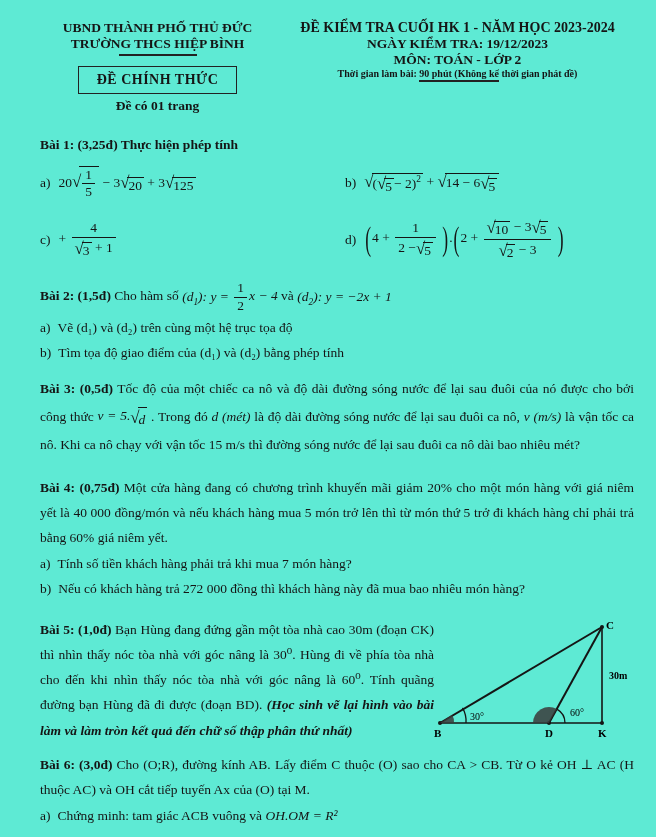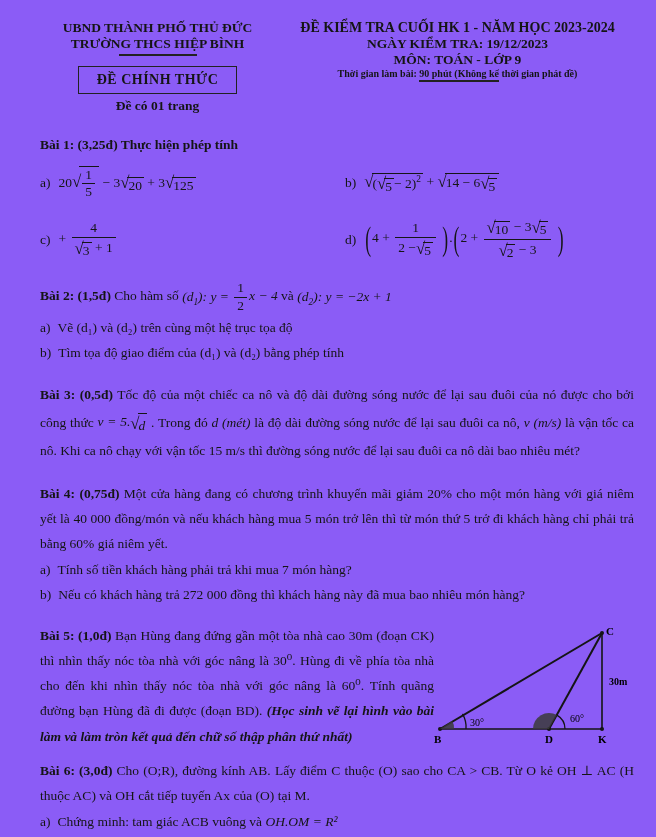--- a/index.html
+++ b/index.html
@@ -1,20 +1,20 @@
 <!DOCTYPE html>
 <html><head>
 <meta charset="utf-8">
 <style>
   html,body{margin:0;padding:0;background:#e8e8e8;}
   .page{
     position:relative;
     width:656px;height:837px;
     margin:0 auto;
-    background:#8b5cf6;
+    background:#5eead4;
     color:#151515;
     font-family:"Liberation Serif","DejaVu Serif",serif;
     font-size:13.5px;
     box-sizing:border-box;
     padding:20px 22px 0 40px;
     overflow:hidden;
   }
   .b{font-weight:bold;}
   .it{font-style:italic;}
   
@@ -67,21 +67,21 @@
     <div class="hdr-left">
       <div class="l1">UBND THÀNH PHỐ THỦ ĐỨC</div>
       <div class="l2">TRƯỜNG THCS HIỆP BÌNH</div>
       <div class="shortrule"></div>
       <div><span class="stamp-box">ĐỀ CHÍNH THỨC</span></div>
       <div class="pages">Đề có 01 trang</div>
     </div>
     <div class="hdr-right">
       <div class="t1">ĐỀ KIỂM TRA CUỐI HK 1 - NĂM HỌC 2023-2024</div>
       <div class="t2">NGÀY KIỂM TRA: 19/12/2023</div>
-      <div class="t3">MÔN: TOÁN - LỚP 9</div>
+      <div class="t3">MÔN: TOÁN - LỚP 2</div>
       <div class="t4"><span>Thời gian làm bài: </span><span class="udl">90 phút (Không kể</span><span> thời gian phát đề)</span></div>
     </div>
   </div>
 
   <div class="prob" style="margin-top:20px;">
     <p class="ptitle"><b>Bài 1: (3,25đ)</b><span class="b"> Thực hiện phép tính</span></p>
     <div class="exgrid">
 
       <div class="expr">
         <span class="lbl">a)</span>
@@ -123,21 +123,21 @@
   </div>
 
   <div class="prob" style="margin-top:18px;">
     <p class="ptitle">
       <b>Bài 2: (1,5đ)</b><span> Cho hàm số </span><span class="it m"><span>(d</span><sub>1</sub><span>): y = </span></span><span class="frac"><span class="fn">1</span><span class="fd">2</span></span><span class="it">x − 4</span><span> và </span><span class="it m"><span>(d</span><sub>2</sub><span>): y = −2x + 1</span></span>
     </p>
     <p class="item"><span class="lbl">a)</span><span>Vẽ (d₁) và (d₂) trên cùng một hệ trục tọa độ</span></p>
     <p class="item"><span class="lbl">b)</span><span>Tìm tọa độ giao điểm của (d₁) và (d₂) bằng phép tính</span></p>
   </div>
 
-  <div class="prob" style="margin-top:18px;">
+  <div class="prob" style="margin-top:12px;">
     <p class="para">
       <b>Bài 3: (0,5đ)</b><span> Tốc độ của một chiếc ca nô và độ dài đường sóng nước để lại sau đuôi của nó được cho bởi công thức </span><span class="it m"><span>v = 5.</span><span class="sq"><span class="sqs">√</span><span class="sqr">d</span></span></span><span> . Trong đó </span><span class="it">d (mét)</span><span> là độ dài đường sóng nước để lại sau đuôi ca nô, </span><span class="it">v (m/s)</span><span> là vận tốc ca nô. Khi ca nô chạy với vận tốc 15 m/s thì đường sóng nước để lại sau đuôi ca nô dài bao nhiêu mét?</span>
     </p>
   </div>
 
   <div class="prob" style="margin-top:18px;">
     <p class="para"><b>Bài 4: (0,75đ)</b><span> Một cửa hàng đang có chương trình khuyến mãi giảm 20% cho một món hàng với giá niêm yết là 40 000 đồng/món và nếu khách hàng mua 5 món trở lên thì từ món thứ 5 trở đi khách hàng chỉ phải trả bằng 60% giá niêm yết.</span></p>
     <p class="item"><span class="lbl">a)</span><span>Tính số tiền khách hàng phải trả khi mua 7 món hàng?</span></p>
     <p class="item"><span class="lbl">b)</span><span>Nếu có khách hàng trả 272 000 đồng thì khách hàng này đã mua bao nhiêu món hàng?</span></p>
   </div>

